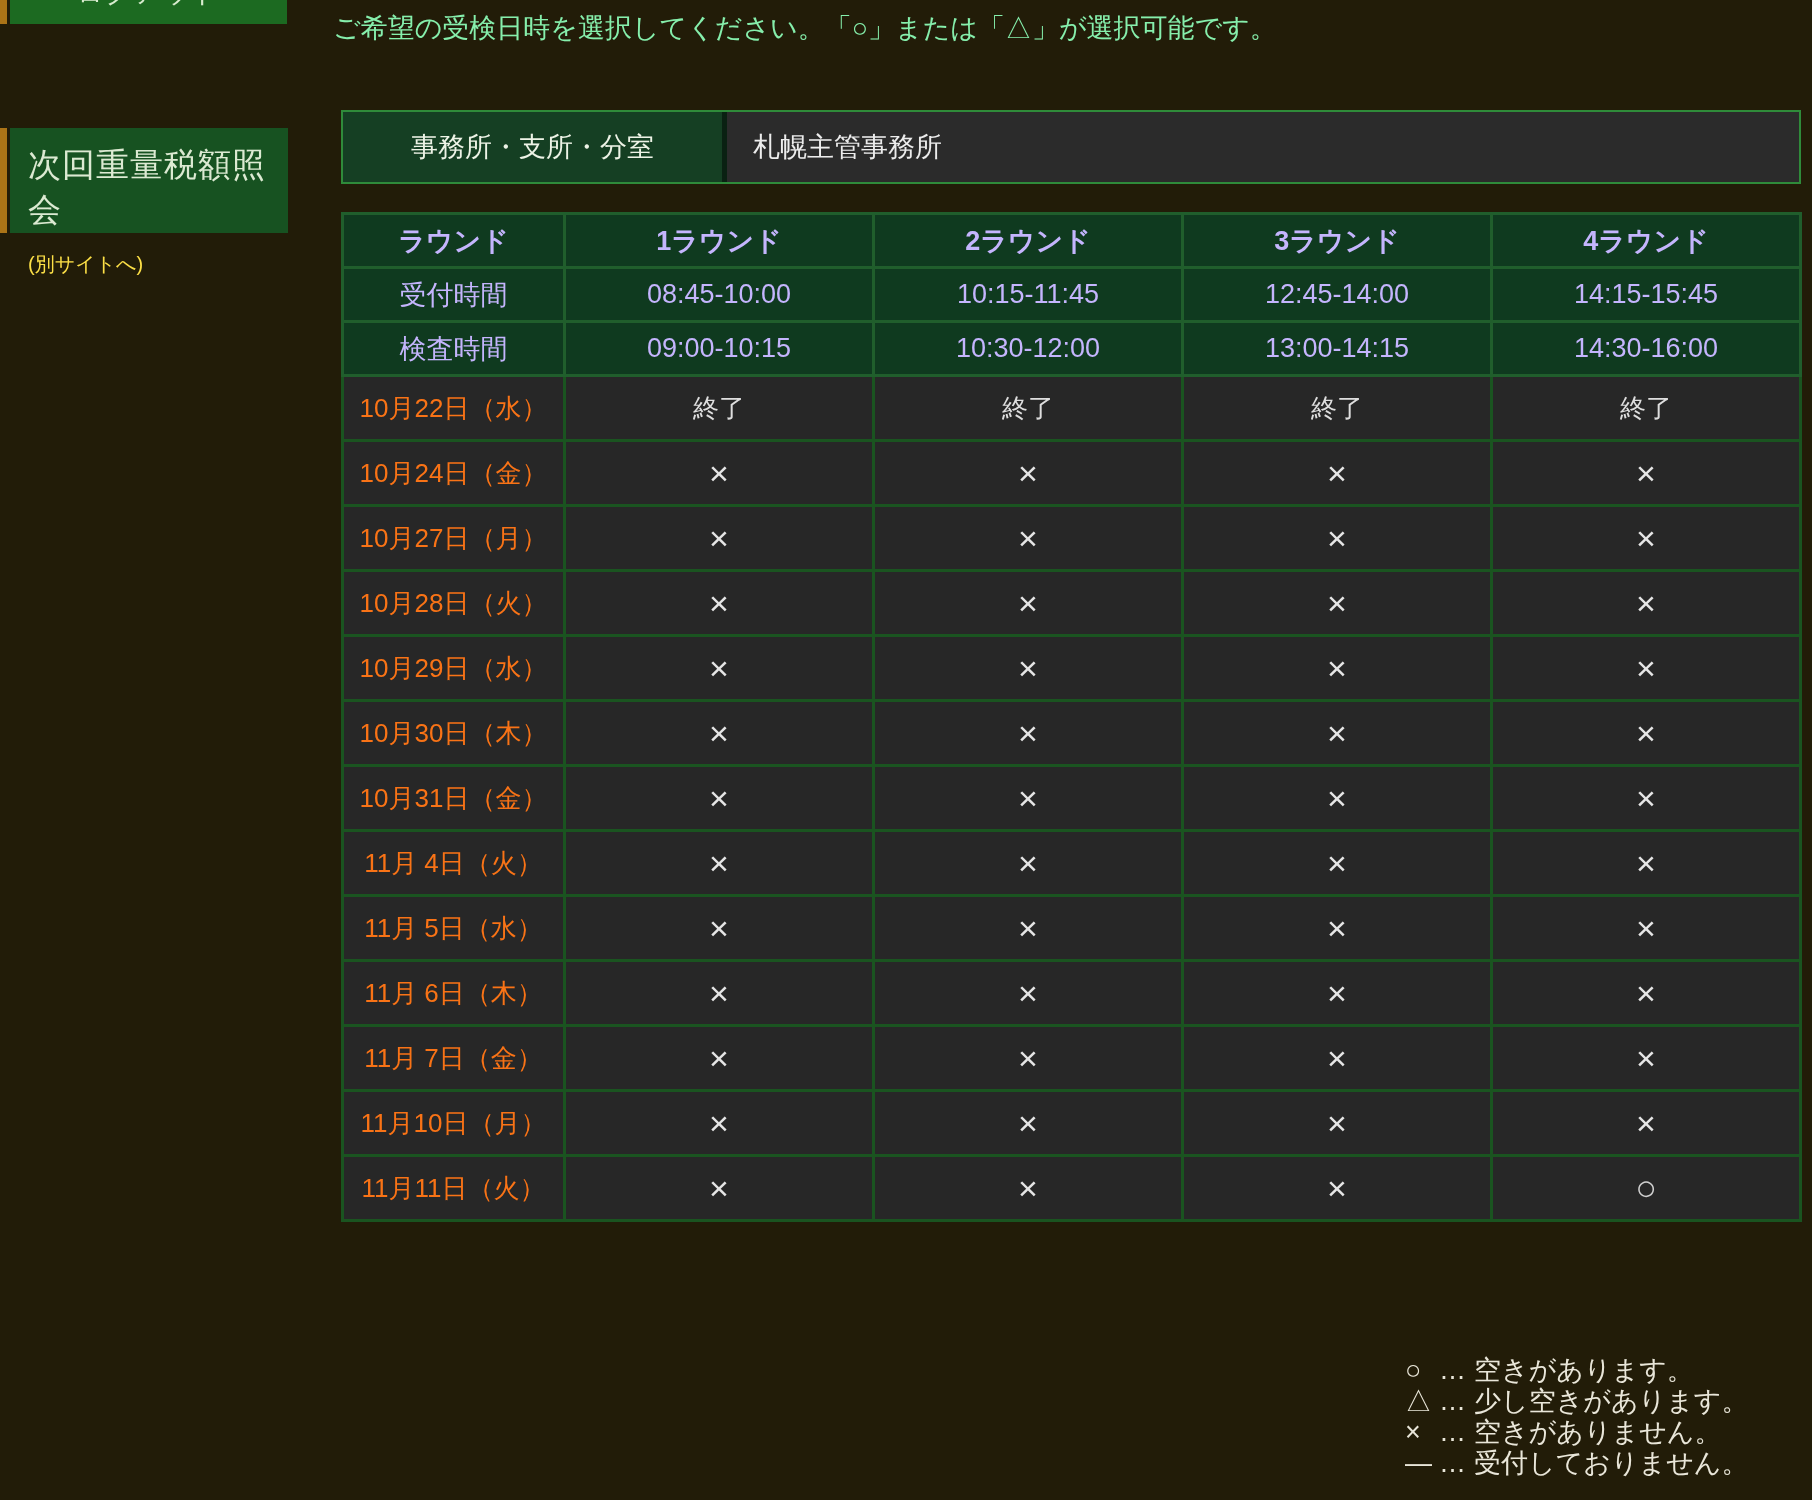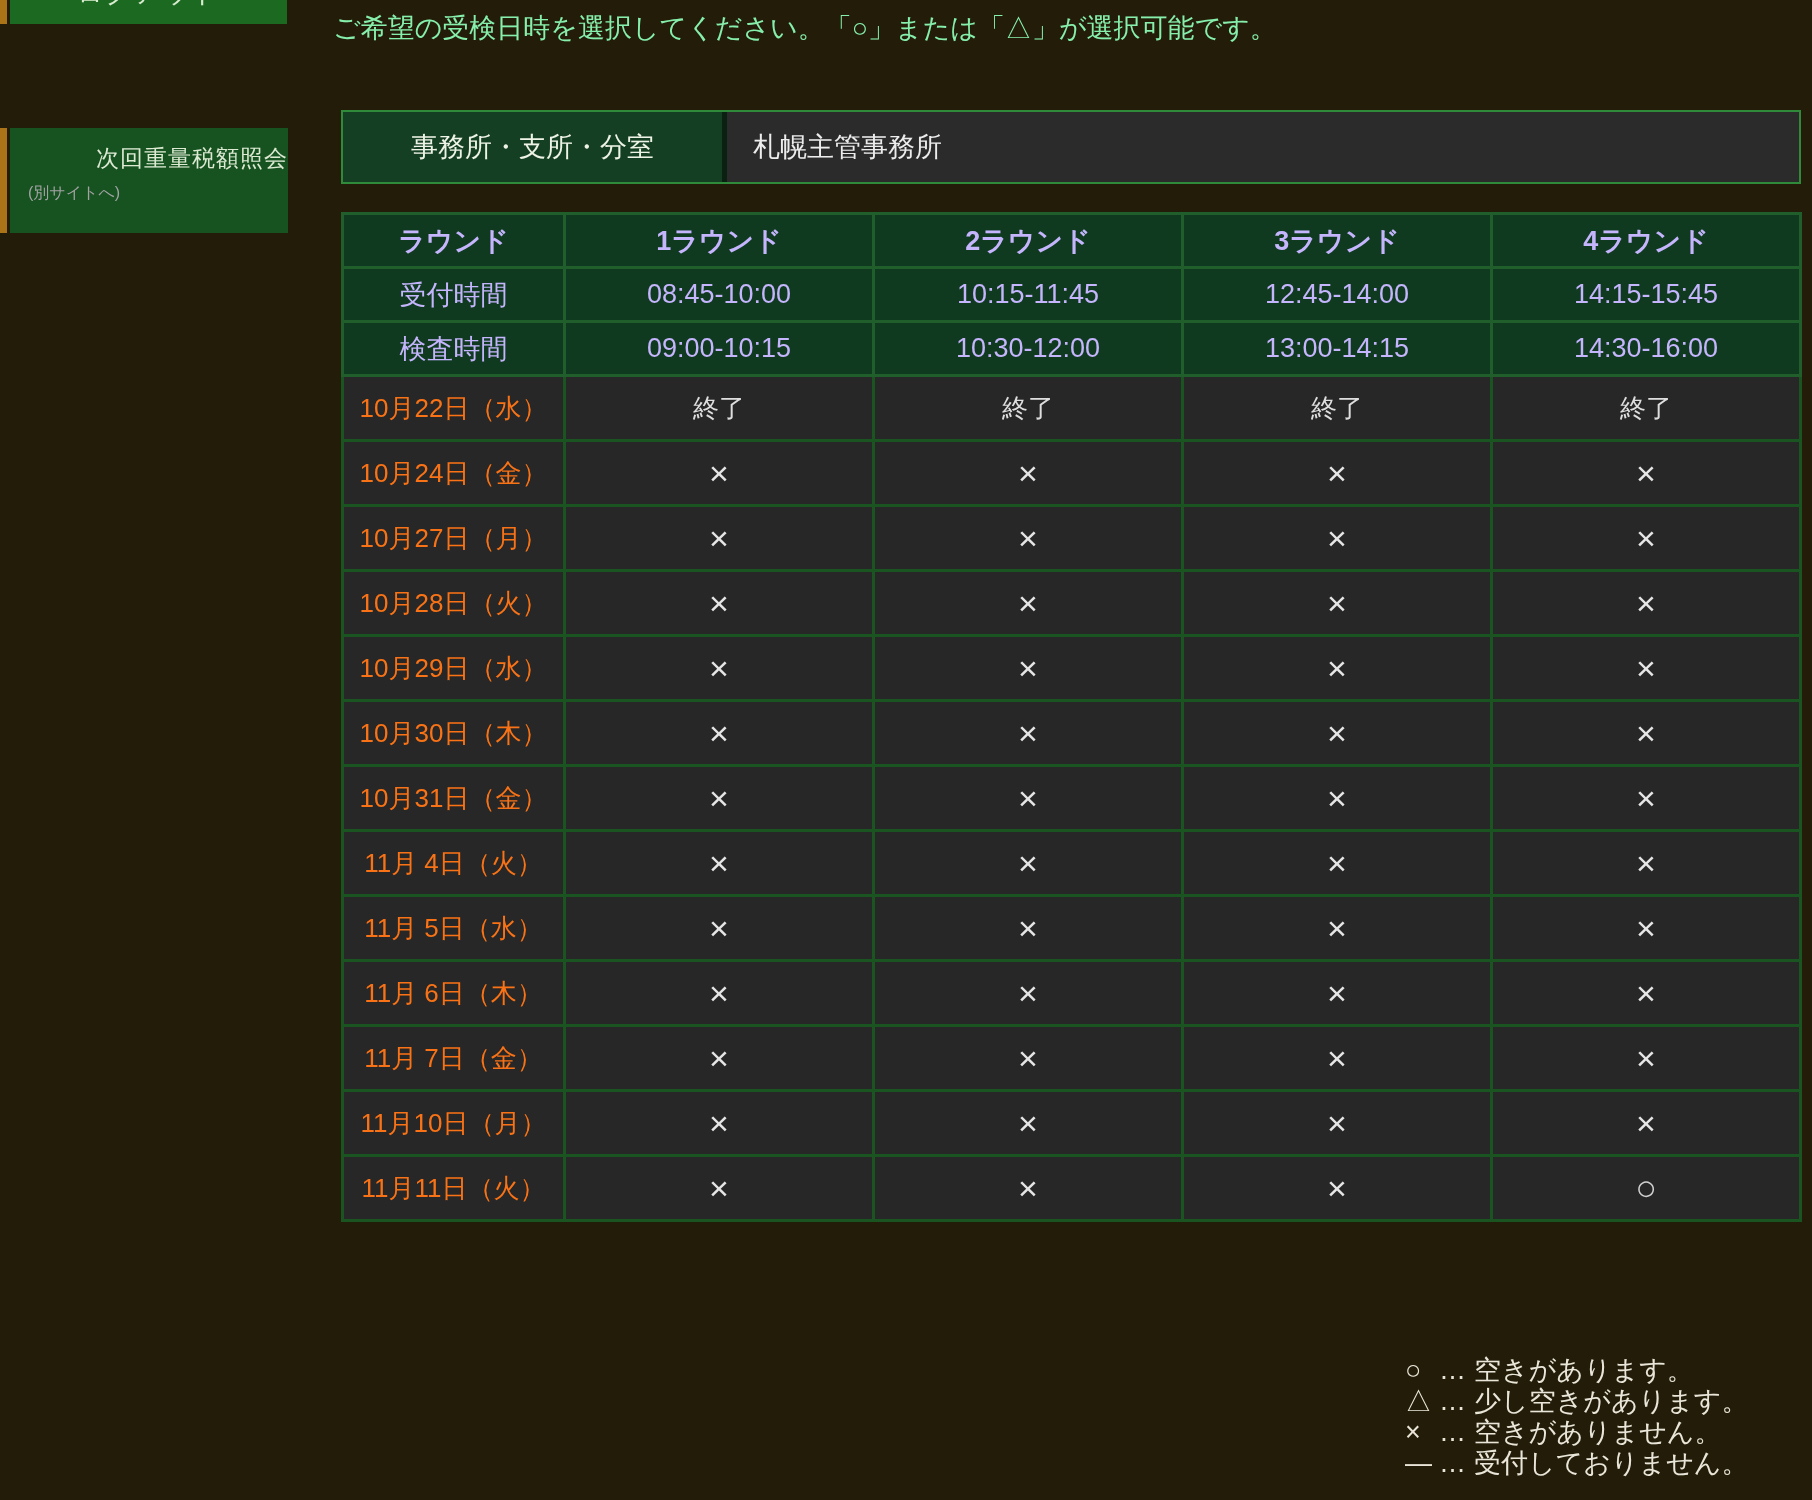--- a/index.html
+++ b/index.html
@@ -21,22 +21,22 @@
     display:flex; align-items:center; justify-content:center;
     cursor:pointer;
   }
   
   .sidebar-wrap { top:128px; height:105px; }
   .sidebar-box {
     margin-left:3px; width:278px; height:105px;
     background:#175221; color:#dcead2;
     padding:15px 0 0 18px; cursor:pointer;
   }
-  .sidebar-title { font-size:23px; letter-spacing:1px;text-align:right; }
-  .sidebar-sub { font-size:16px; margin-top:9px; color:#a3a3a3; }
+  .sidebar-title { font-size:33px; letter-spacing:1px; }
+  .sidebar-sub { font-size:20px; margin-top:18px; color:#fde047; }
   
   .instructions { position:absolute; left:333px; top:8px; }
   .instructions p { font-size:27px; line-height:40px; color:#86efac; }
   
   .office-box {
     position:absolute; left:341px; top:110px; width:1460px; height:74px;
     border:2px solid #2f8b3a; background:#fef9c3; display:flex;
   }
   .office-label {
     width:384px; background:#153f23; color:#edf3e6;

